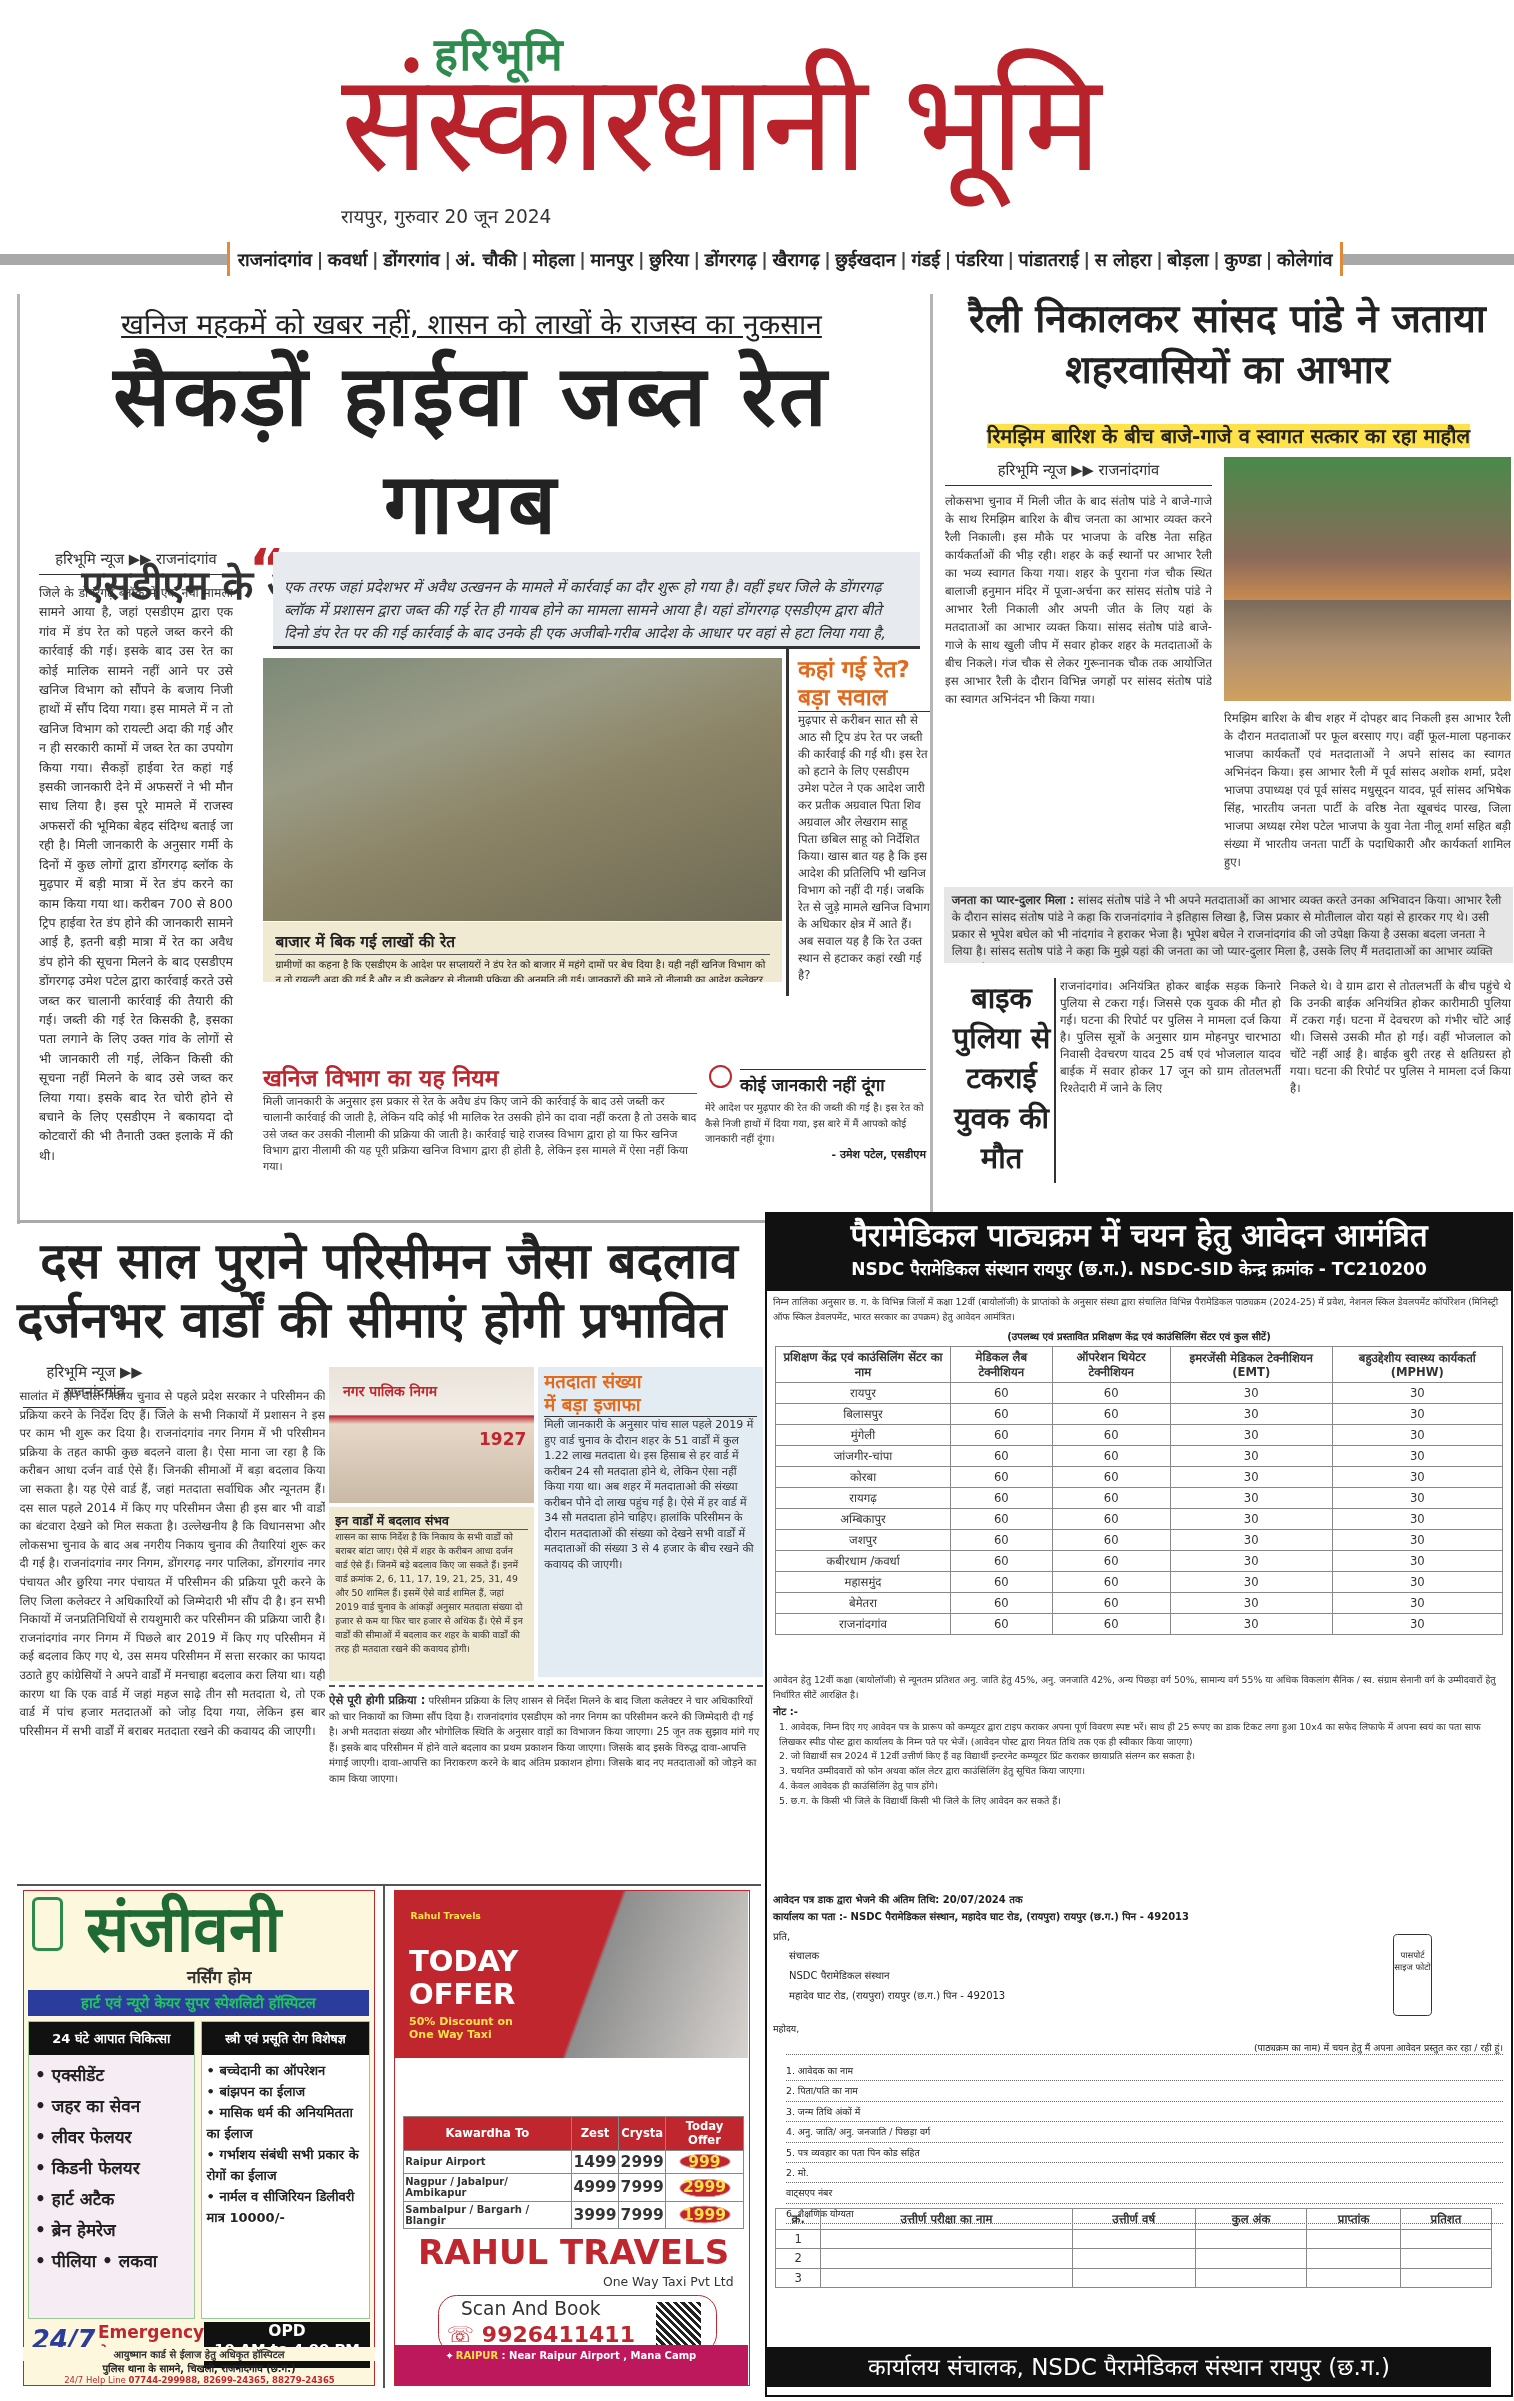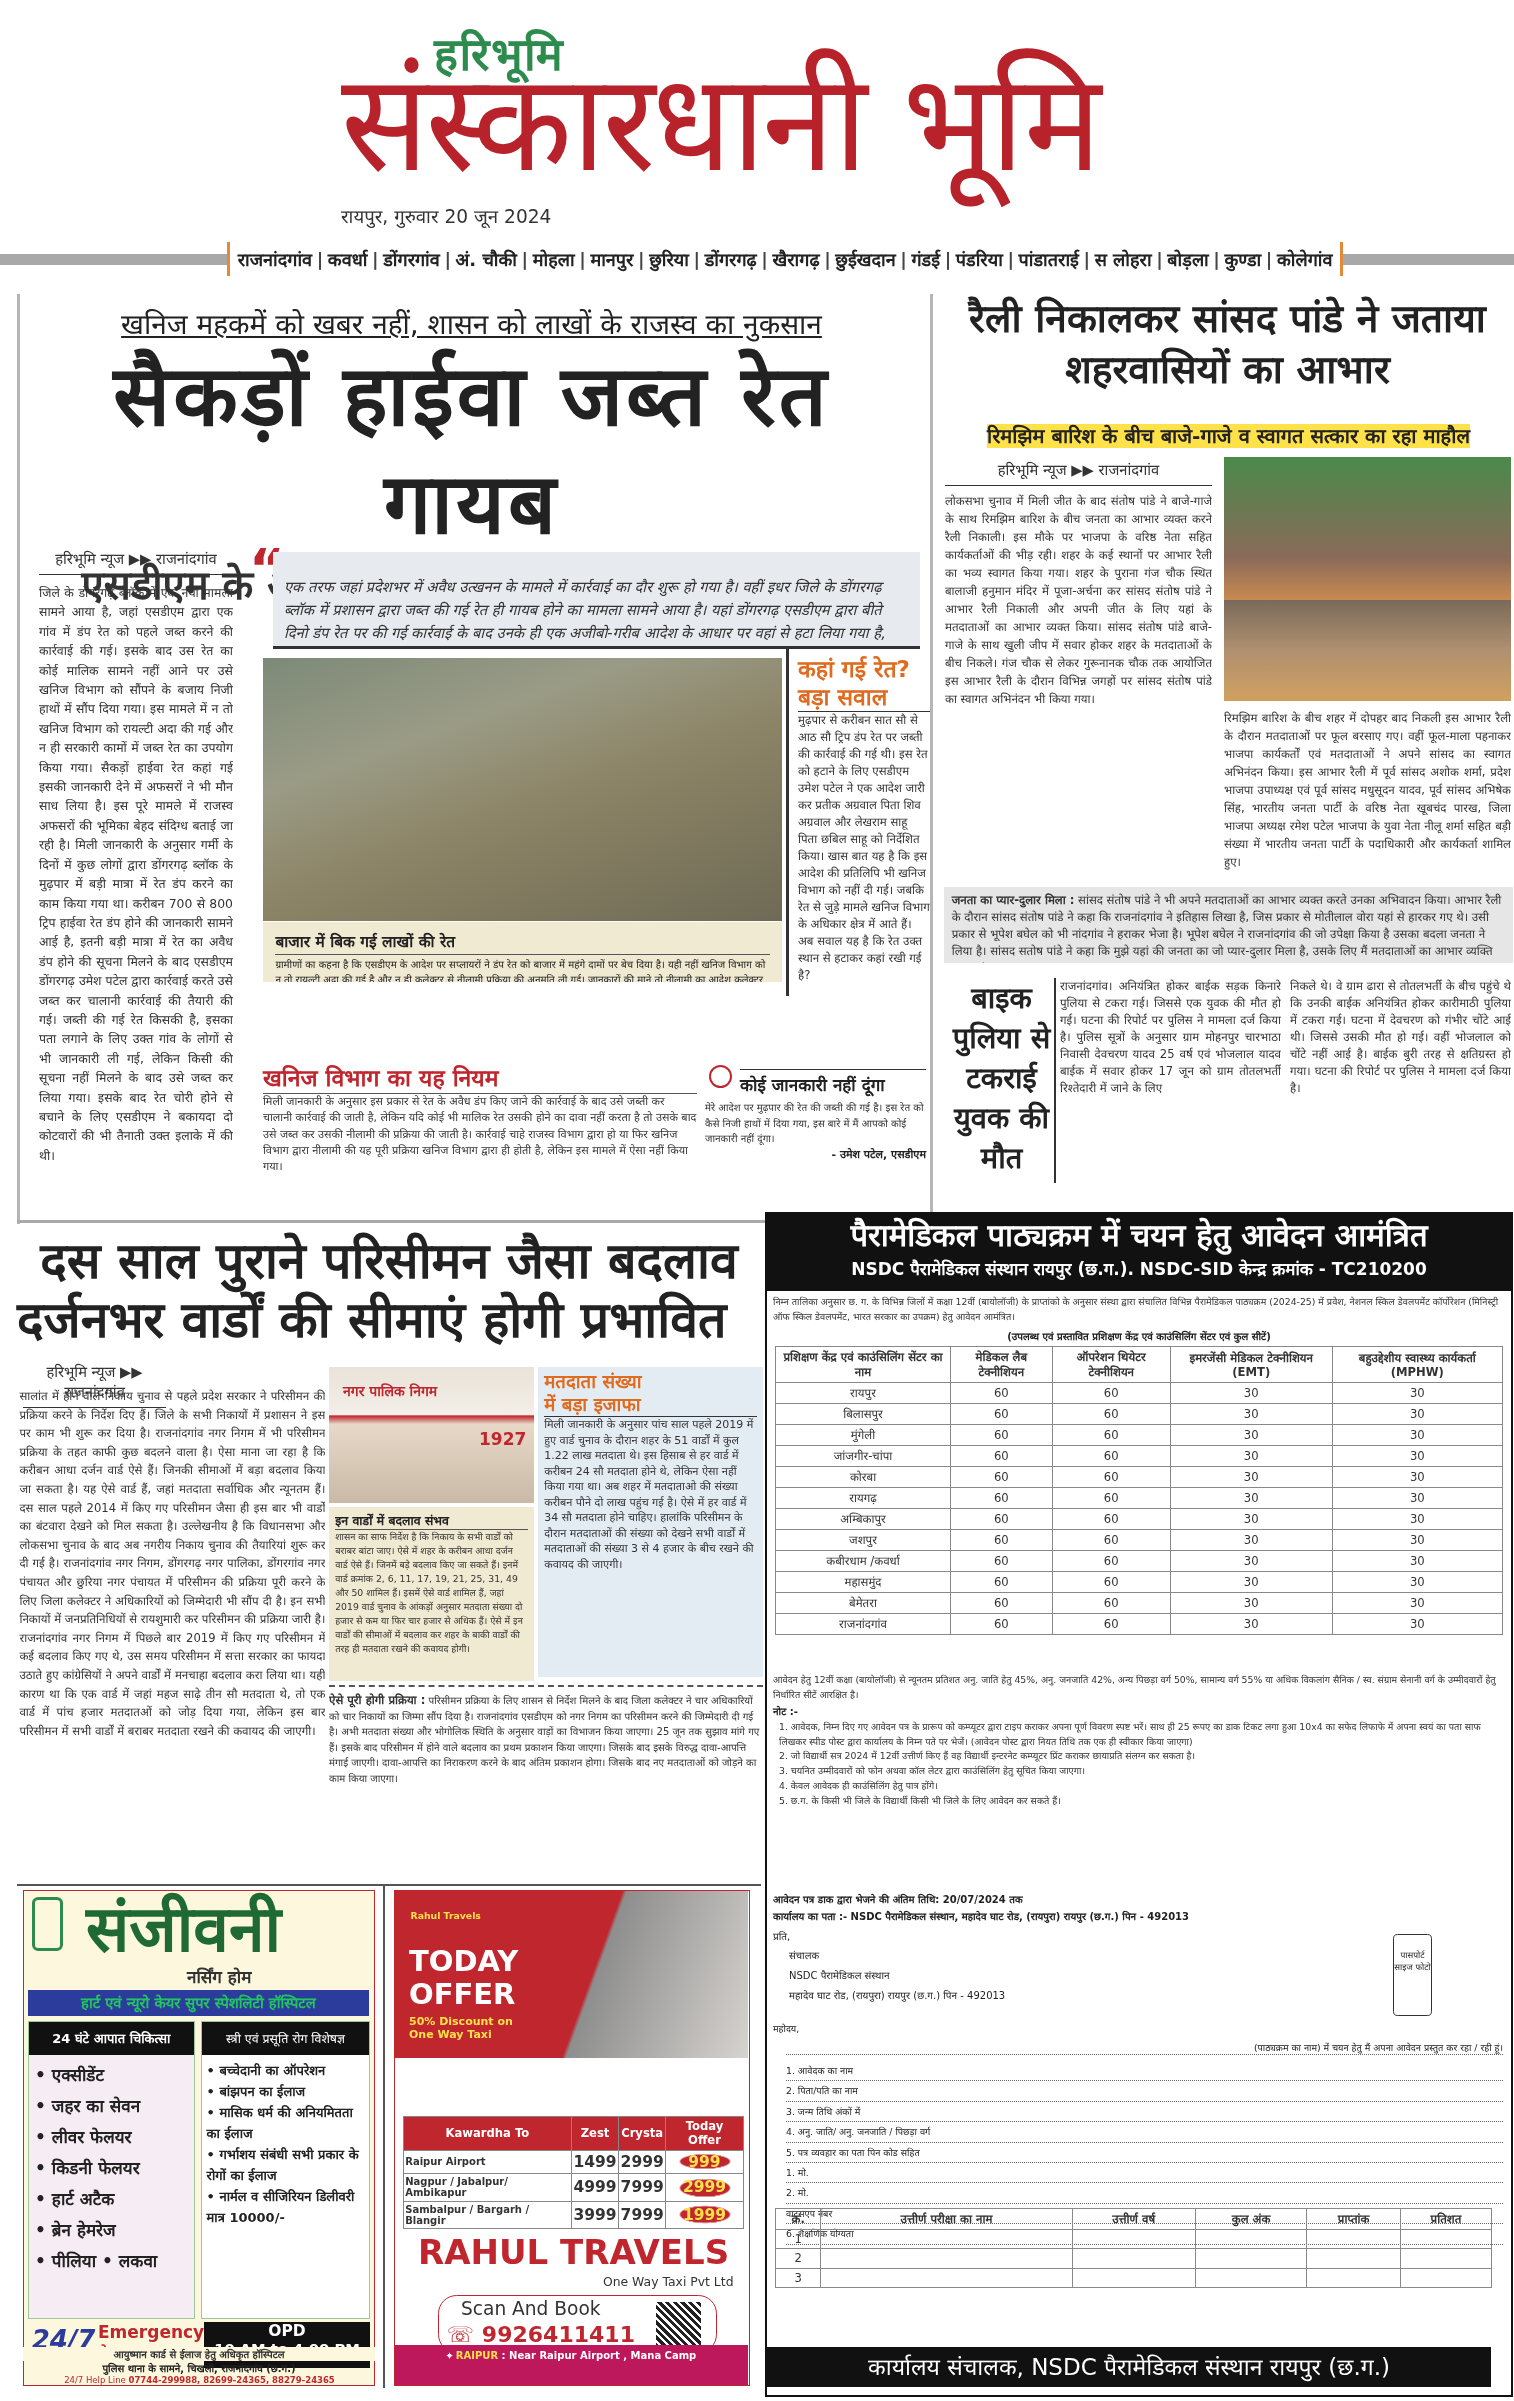--- a/index.html
+++ b/index.html
@@ -251,21 +251,20 @@
   </div>
 <div class="abs" style="left:1393px;top:1934px;width:39px;height:82px;border:1.5px solid #333;border-radius:4.6px;font-size:8.5px;text-align:center;padding-top:14px;line-height:12.4px">पासपोर्ट साइज फोटो</div>
 <div class="abs" style="left:773px;top:2022px;font-size:9.3px">महोदय,</div>
 <div class="abs" style="left:786px;top:2041px;width:717px;font-size:9.3px;text-align:right;border-bottom:0.8px dotted #666">(पाठ्यक्रम का नाम) में चयन हेतु मैं अपना आवेदन प्रस्तुत कर रहा / रही हूं।</div>
 <div class="abs" id="form-fields" style="left:786px;top:2061px;width:717px;font-size:9.3px;line-height:19.4px">
     <div style="border-bottom: 0.8px dotted rgb(102, 102, 102);">1. आवेदक का नाम</div>
     <div style="border-bottom: 0.8px dotted rgb(102, 102, 102);">2. पिता/पति का नाम</div>
     <div style="border-bottom: 0.8px dotted rgb(102, 102, 102);">3. जन्म तिथि अंकों में</div>
     <div style="border-bottom: 0.8px dotted rgb(102, 102, 102);">4. अनु. जाति/ अनु. जनजाति / पिछड़ा वर्ग</div>
     <div style="border-bottom: 0.8px dotted rgb(102, 102, 102);">5. पत्र व्यवहार का पता पिन कोड सहित</div>
-    <div style="border-bottom: 0.8px dotted rgb(102, 102, 102);">1. मो.</div>
     <div style="border-bottom: 0.8px dotted rgb(102, 102, 102);">2. मो.</div>
     <div style="border-bottom: 0.8px dotted rgb(102, 102, 102);">वाट्सएप नंबर</div>
     <div style="border-bottom: 0.8px dotted rgb(102, 102, 102);">6. शैक्षणिक योग्यता</div>
   </div>
 <div class="abs" style="left:775px;top:2208px;width:717px">
   <table class="table">
       <thead>
         <tr id="edu-head">
           <th>क्र.</th>
           <th>उत्तीर्ण परीक्षा का नाम</th>
@@ -340,21 +339,21 @@
         <div>• एक्सीडेंट</div>
         <div>• जहर का सेवन</div>
         <div>• लीवर फेलयर</div>
         <div>• किडनी फेलयर</div>
         <div>• हार्ट अटैक</div>
         <div>• ब्रेन हेमरेज</div>
         <div>• पीलिया • लकवा</div>
       </div>
   </div>
   <div style="position:absolute;left:177px;top:130px;width:169px;height:298px;background:#fff;border:1.5px solid #9bc99b">
-    <div style="background:#111;color:#fff;font-size:12.4px;font-weight:normal;text-align:center;line-height:33px">स्त्री एवं प्रसूति रोग विशेषज्ञ</div>
+    <div style="background:#111;color:#fff;font-size:12.4px;font-weight:bold;text-align:center;line-height:33px">स्त्री एवं प्रसूति रोग विशेषज्ञ</div>
     <div id="col2-items" style="padding:4.6px 4.6px;font-size:13px;font-weight:bold;line-height:21px">
         <div>• बच्चेदानी का ऑपरेशन</div>
         <div>• बांझपन का ईलाज</div>
         <div>• मासिक धर्म की अनियमितता का ईलाज</div>
         <div>• गर्भाशय संबंधी सभी प्रकार के रोगों का ईलाज</div>
         <div>• नार्मल व सीजिरियन डिलीवरी मात्र 10000/-</div>
       </div>
   </div>
   <div style="position:absolute;left:7.7px;top:434px;font-size:26px;font-weight:bold;color:#2b3c9c;font-style:italic">24/7</div>
   <div style="position:absolute;left:74px;top:431px;font-size:17px;font-weight:bold;color:#c0262d">Emergency</div>

